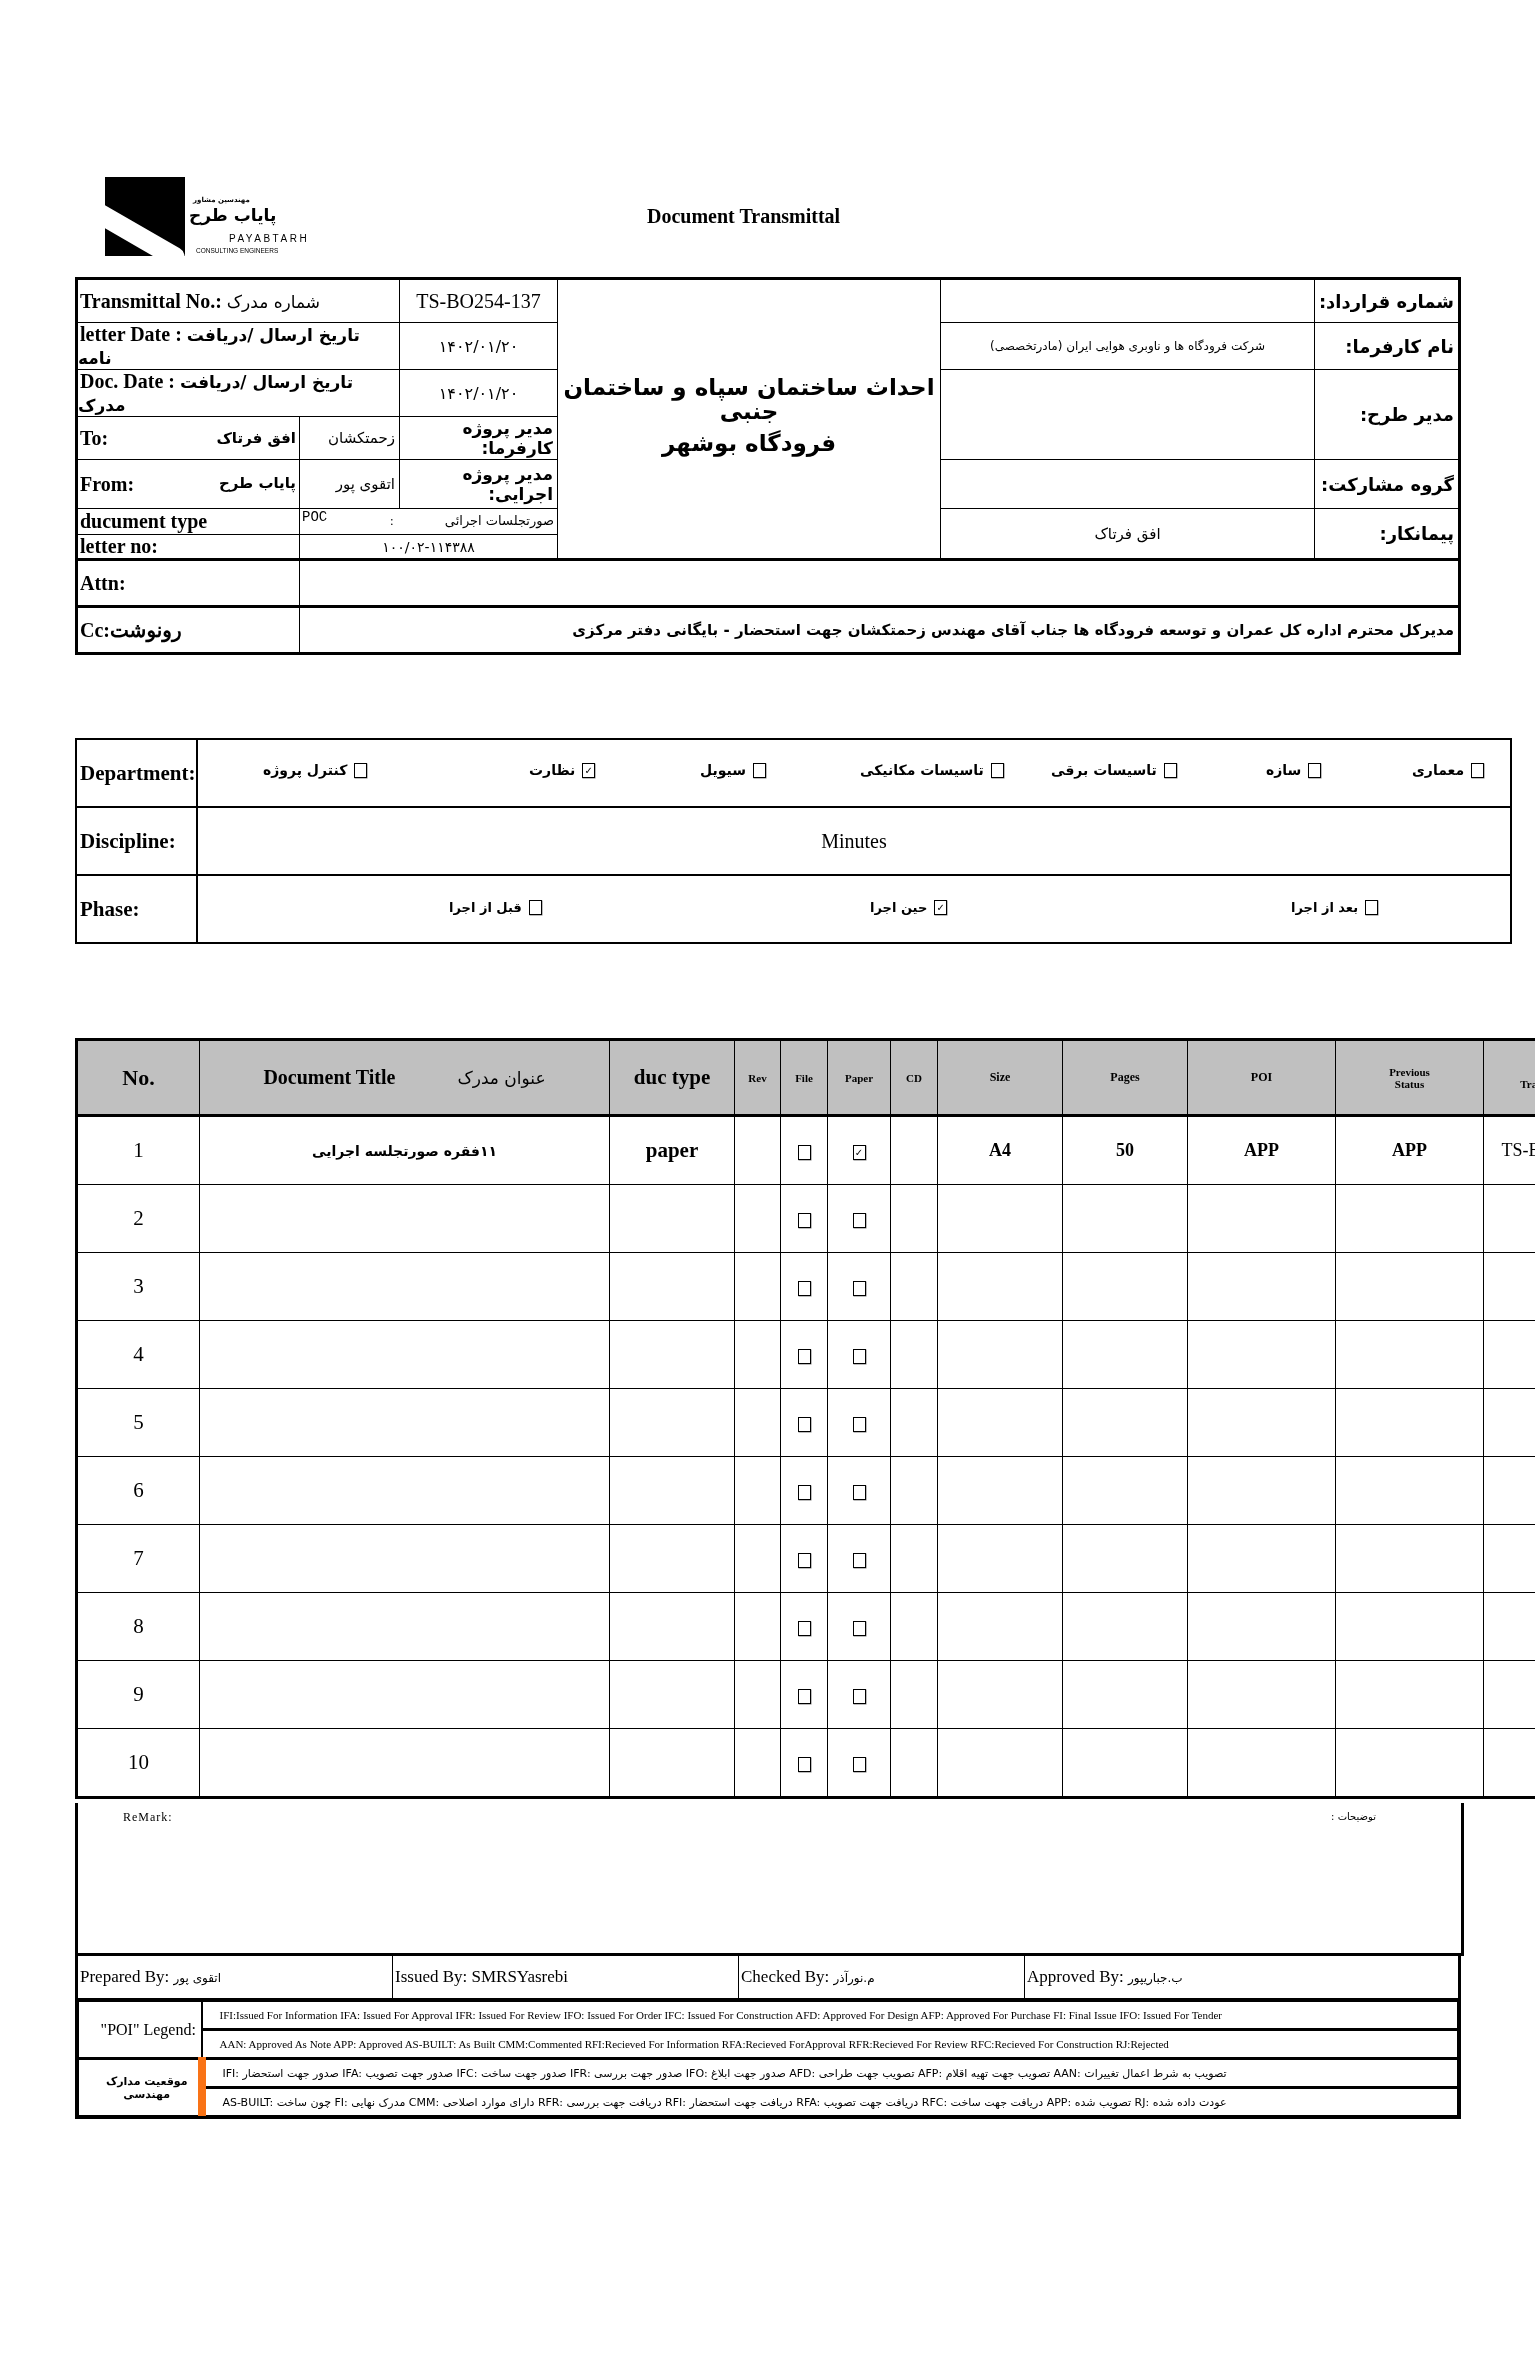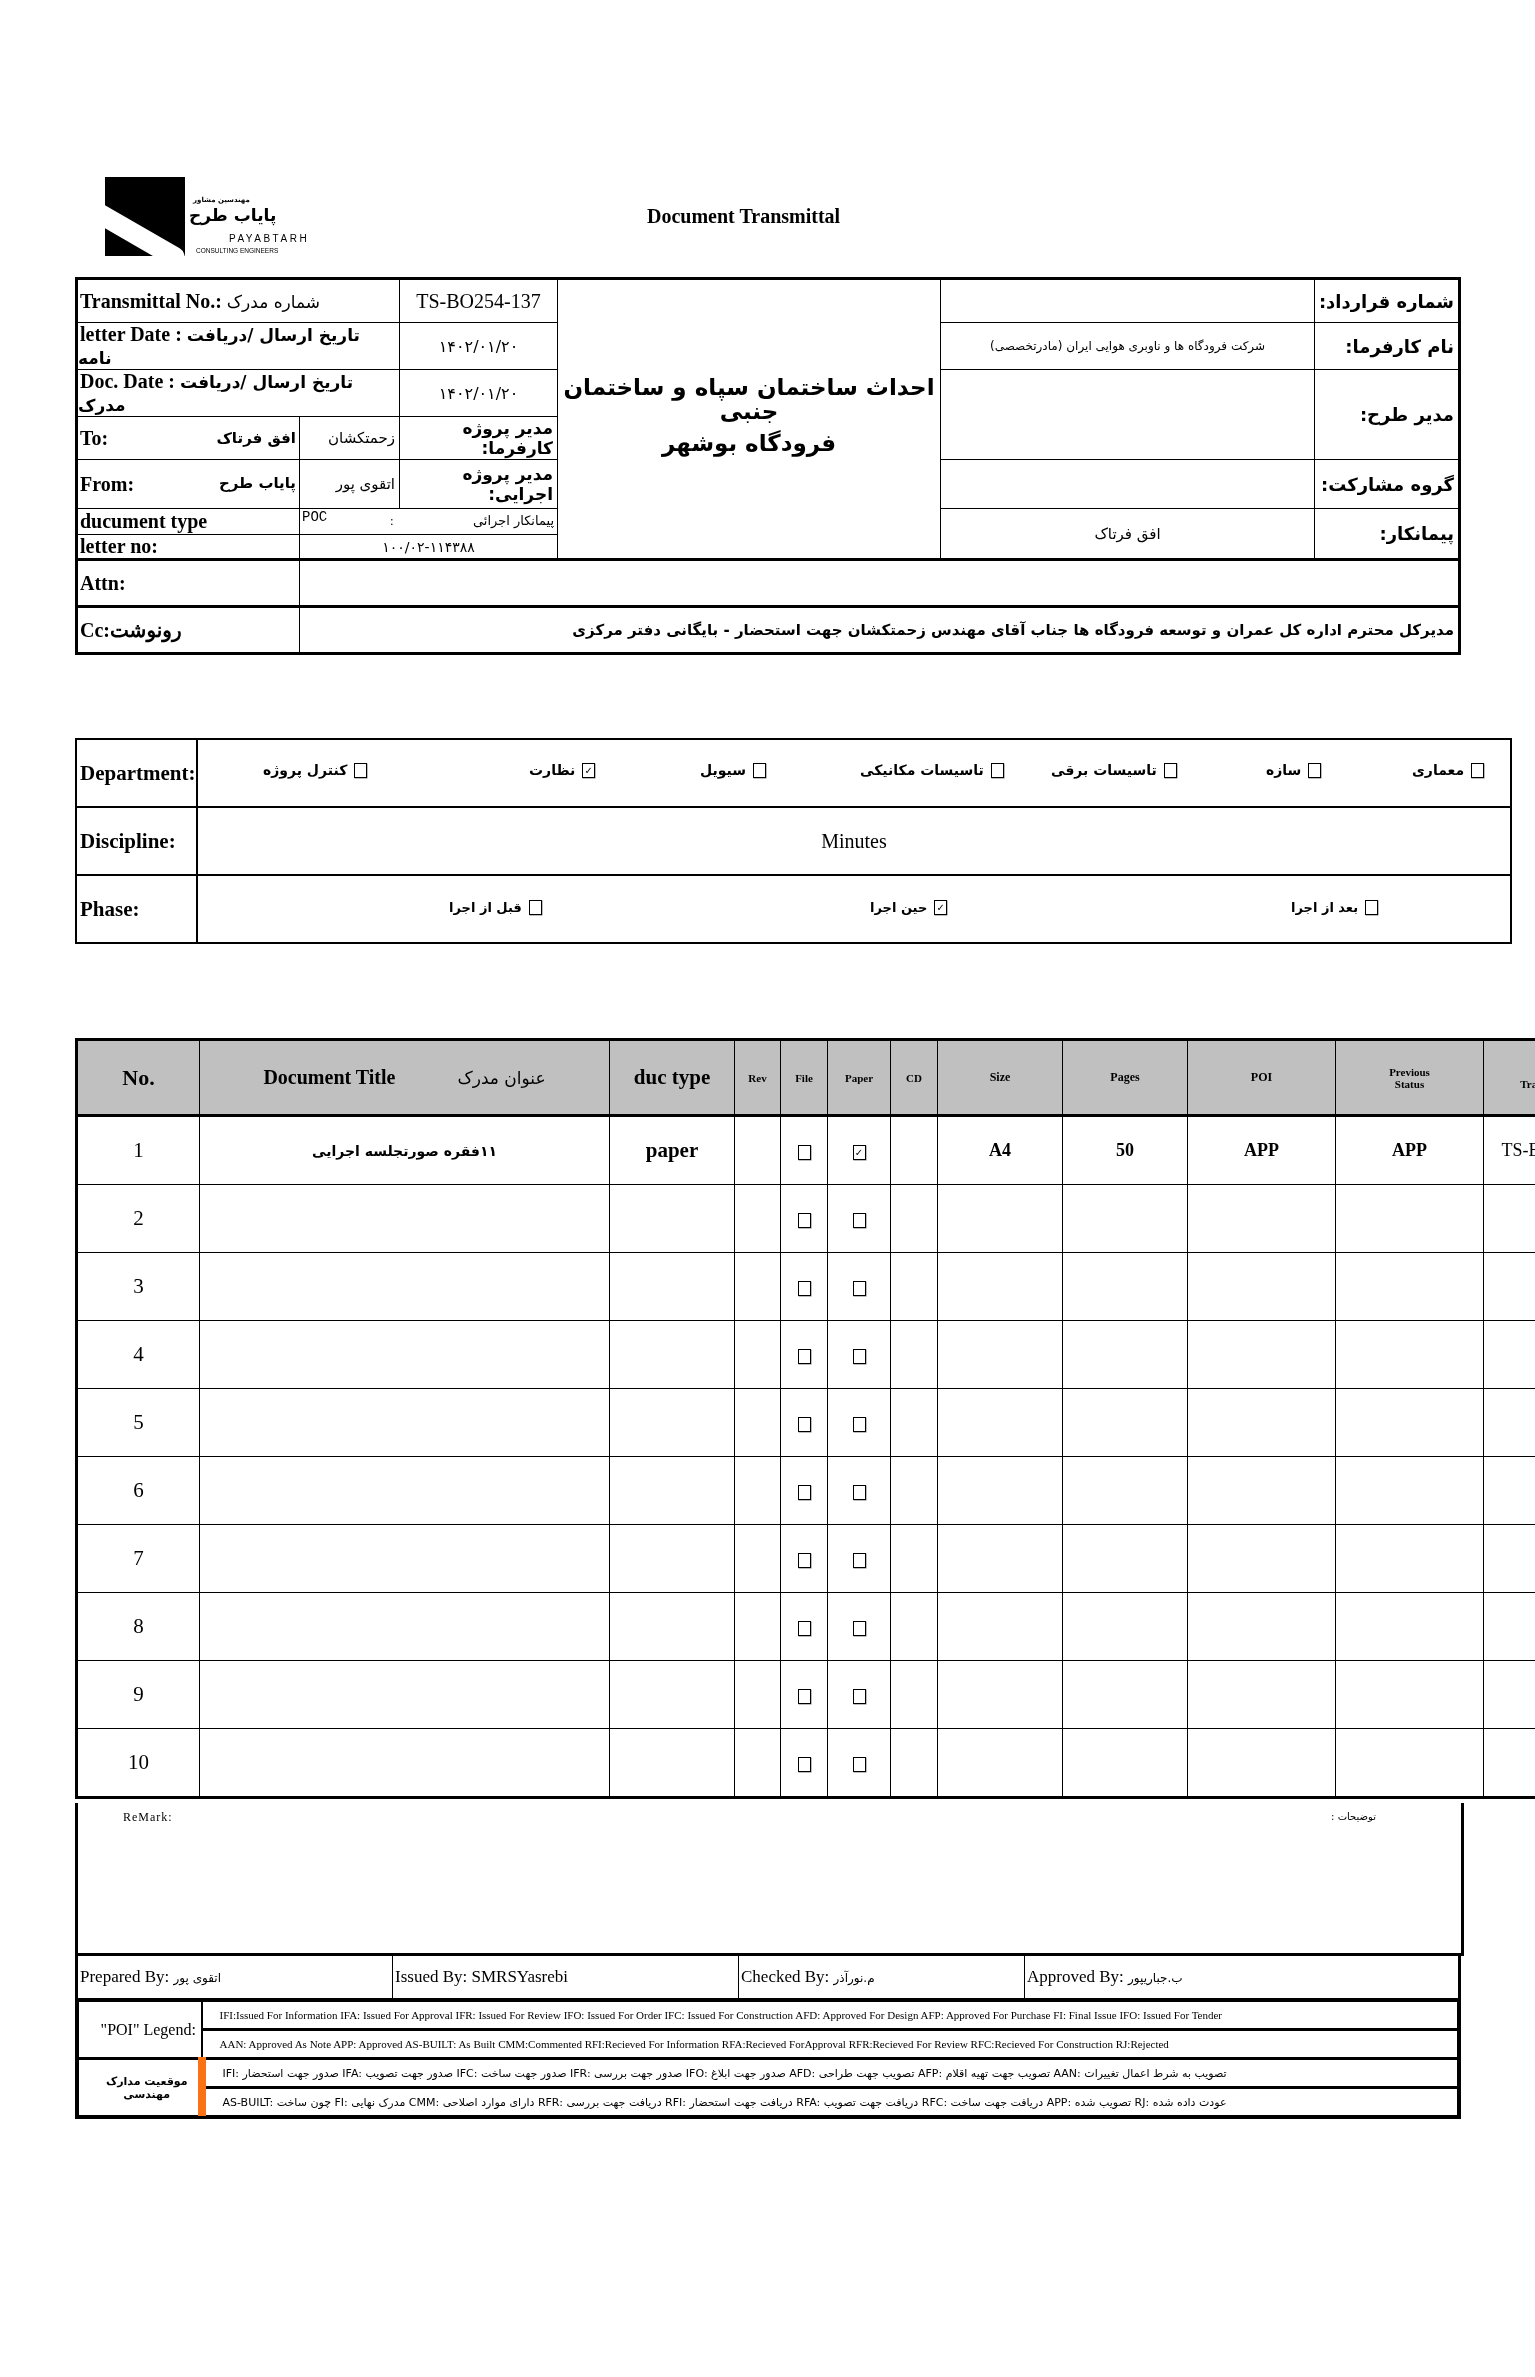--- a/index.html
+++ b/index.html
@@ -117,21 +117,21 @@
     <td class="fa r" style="font-size:15px">اتقوی پور</td>
     <td class="fa-bold r" style="font-size:17px">مدیر پروژه اجرایی:</td>
     <td class="c"></td>
     <td class="fa-bold r" style="font-size:18px">گروه مشارکت:</td>
   </tr>
   <tr>
     <td style="height:25px"><span class="lbl-en">ducument type</span></td>
     <td colspan="2" style="height:25px;position:relative">
       <span style="position:absolute;left:2px;top:0;font-family:'Liberation Mono',monospace;font-size:14px">POC</span>
       <span style="position:absolute;left:90px;top:4px;font-size:13px">:</span>
-      <span class="fa" style="position:absolute;right:3px;top:4px;font-size:13px">پیمانکار اجرائی</span>
+      <span class="fa" style="position:absolute;right:3px;top:4px;font-size:13px">صورتجلسات اجرائی</span>
     </td>
     <td rowspan="2" class="c fa" style="font-size:15px">افق فرتاک</td>
     <td rowspan="2" class="fa-bold r" style="font-size:18px">پیمانکار:</td>
   </tr>
   <tr>
     <td style="height:22px"><span class="lbl-en">letter no:</span></td>
     <td colspan="2" class="c fa" style="height:22px;font-size:14px">۱۰۰/۰۲-۱۱۴۳۸۸</td>
   </tr>
   <tr style="border-top:3px solid #000">
     <td style="height:44px"><span class="lbl-en">Attn:</span></td>

